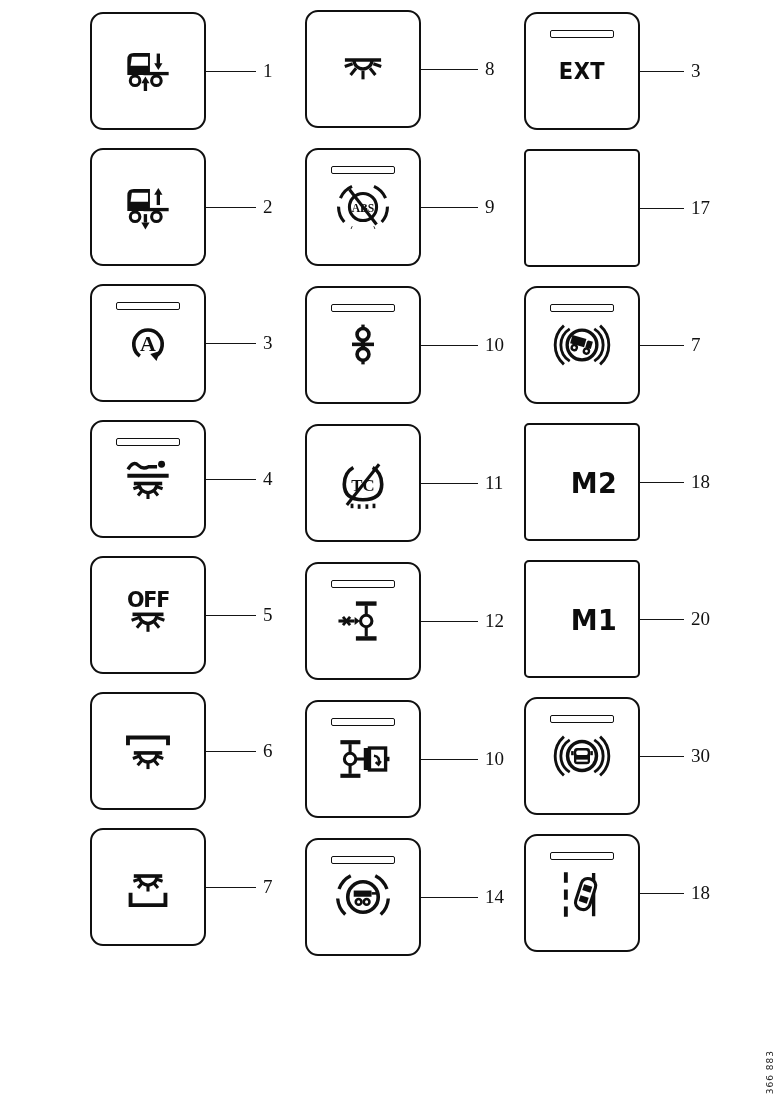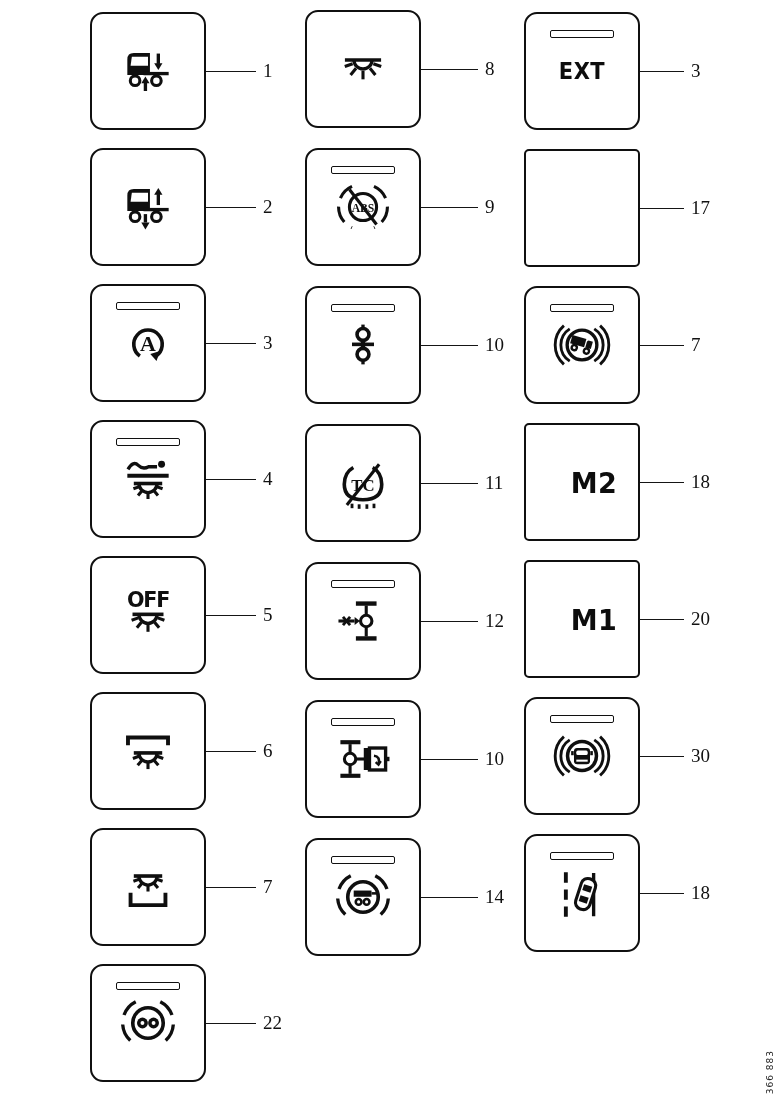--- a/index.html
+++ b/index.html
@@ -170,40 +170,20 @@
                 <line x1="28.8" y1="21.3" x2="31.7" y2="24.7" stroke-width="2.4"></line>
                 <line x1="31.1" y1="18.1" x2="35.3" y2="19.6" stroke-width="2.4"></line>
                 <path d="M10.5 28.5 V38 H37.5 V28.5" stroke-width="3"></path>
               </g>
             </svg>
           </div>
         </div>
         <div class="leader"></div>
         <div class="num">7</div>
       </div>
-      <div class="cell">
-        <div class="btn has-slot">
-          <div class="slot"></div>
-          <div class="glyph">
-            <svg width="62" height="62" viewBox="0 0 48 48">
-              <g stroke="#0f0f0f" fill="none">
-                <path d="M14.5 7.5 A18.5 18.5 0 0 0 14.5 40.5" stroke-width="2.6" stroke-dasharray="14 7.5"></path>
-                <path d="M33.5 7.5 A18.5 18.5 0 0 1 33.5 40.5" stroke-width="2.6" stroke-dasharray="14 7.5"></path>
-                <circle cx="24" cy="24" r="11.8" stroke-width="2.8"></circle>
-                <circle cx="19.7" cy="24" r="4.2" fill="#0f0f0f" stroke="none"></circle>
-                <circle cx="28.3" cy="24" r="4.2" fill="#0f0f0f" stroke="none"></circle>
-                <circle cx="19.7" cy="24" r="1.5" fill="#fff" stroke="none"></circle>
-                <circle cx="28.3" cy="24" r="1.5" fill="#fff" stroke="none"></circle>
-              </g>
-            </svg>
-          </div>
-        </div>
-        <div class="leader"></div>
-        <div class="num">22</div>
-      </div>
     </div>
   <div class="col col-2">
       <div class="cell">
         <div class="btn">
           <div class="glyph">
             <svg width="62" height="62" viewBox="0 0 48 48">
               <g stroke="#0f0f0f" fill="none">
                 <line x1="10" y1="17" x2="38" y2="17" stroke-width="2.8"></line>
                 <path d="M 17 17 A 7 7 0 0 0 31 17" stroke-width="2.6"></path>
                 <line x1="16.0" y1="19.9" x2="9.9" y2="22.1" stroke-width="2.4"></line>

